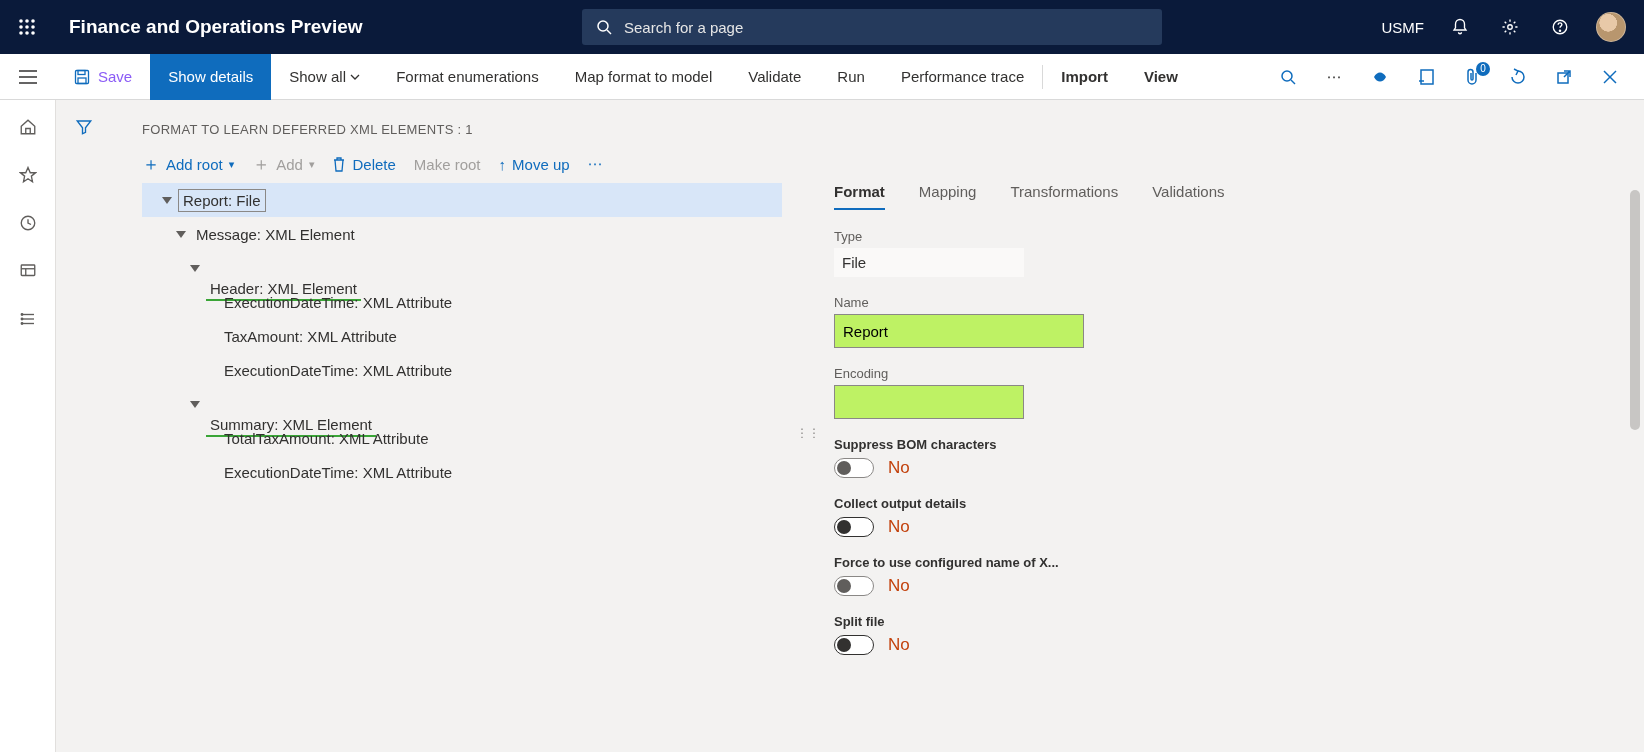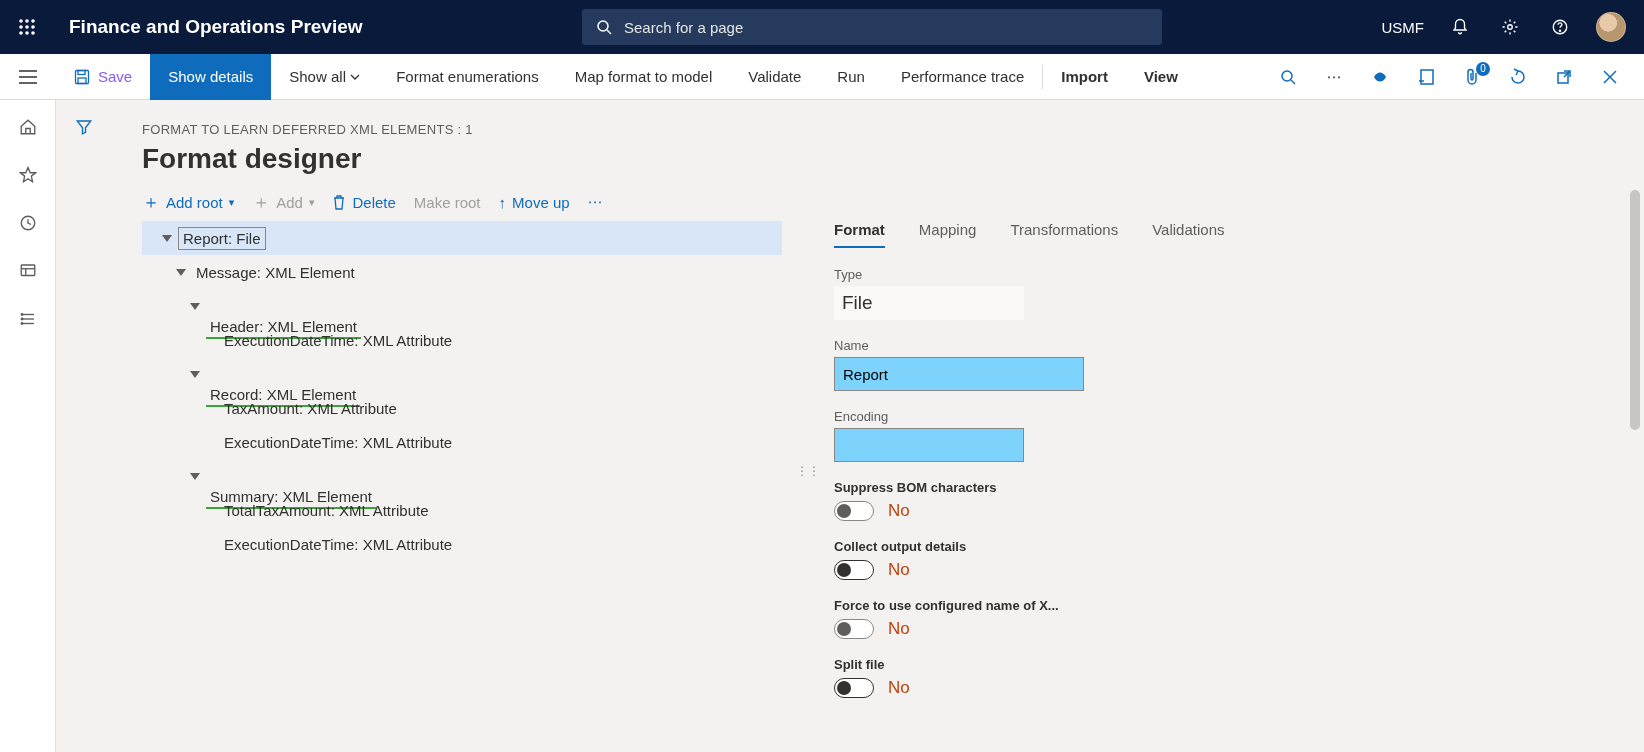--- a/index.html
+++ b/index.html
@@ -57,22 +57,22 @@
 .ind { display: inline-block; }
 
 
 .props { flex: 1; padding-right: 30px; }
 .tabs { display: flex; gap: 34px; font-size: 15px; border-bottom: 1px solid transparent; }
 .tab { padding-bottom: 8px; color: #605e5c; cursor: pointer; }
 .tab.active { color: #323130; font-weight: 600; border-bottom: 2px solid #0f6cbd; }
 .field { margin-top: 18px; }
 .field-label { font-size: 13px; color: #605e5c; }
 .field-label.bold { font-weight: 600; color: #323130; }
-.field-value-static { font-size: 19px; color: #323130; padding: 6px 8px; background: #faf9f8; width: 190px; margin-top: 4px; }
-.field-input { width: 250px; height: 34px; border: 1px solid #8a8886; padding: 0 8px; font-size: 15px; margin-top: 4px; background: #7dd3fc; }
+.field-value-static { font-size: 15px; color: #323130; padding: 6px 8px; background: #faf9f8; width: 190px; margin-top: 4px; }
+.field-input { width: 250px; height: 34px; border: 1px solid #8a8886; padding: 0 8px; font-size: 15px; margin-top: 4px; background: #bef264; }
 .toggle-row { display: flex; align-items: center; gap: 14px; margin-top: 6px; }
 .toggle { width: 40px; height: 20px; border-radius: 10px; background: #fff; border: 1px solid #8a8886; position: relative; cursor: pointer; }
 .toggle .knob { width: 14px; height: 14px; border-radius: 50%; background: #605e5c; position: absolute; top: 2px; left: 2px; }
 .toggle.dark { border-color: #323130; }
 .toggle.dark .knob { background: #323130; }
 .toggle-text { font-size: 17px; color: #c2410c; }
 
 .scrollbar { position: absolute; right: 4px; top: 90px; width: 10px; height: 240px; background: #c8c6c4; border-radius: 5px; }
 </style>
 </head>
@@ -230,21 +230,20 @@
   </div>
 
   <div class="filter-col">
     <span><svg width="18" height="18" viewBox="0 0 24 24" fill="none" stroke="#0f6cbd" stroke-width="1.8">
           <path d="M3 4h18l-7 9v6l-4 2v-8z"></path>
         </svg></span>
   </div>
 
   <div class="main">
     <div class="breadcrumb">FORMAT TO LEARN DEFERRED XML ELEMENTS : 1</div>
-    <div class="page-title">Format designer</div>
 
     <div class="tree-toolbar">
       <div class="tt-btn">
           <span style="font-size:18px;line-height:1">＋</span>
           <span>Add root</span>
           <span class="chev">▾</span>
         </div>
       <div class="tt-btn disabled">
           <span style="font-size:18px;line-height:1">＋</span>
           <span>Add</span>
@@ -286,27 +285,20 @@
               <span class="twist"></span>
             </span>
             <span class="tree-label green-ul">Header: XML Element</span>
           </div>
           <div class="tree-row">
             <span class="ind" style="width: 56px;"></span>
             <span class="tw"></span>
             <span class="tree-label">ExecutionDateTime: XML Attribute</span>
           </div>
           <div class="tree-row">
-            <span class="ind" style="width: 42px;"></span>
-            <span class="tw">
-              <span class="twist"></span>
-            </span>
-            <span class="tree-label green-ul">Record: XML Element</span>
-          </div>
-          <div class="tree-row">
             <span class="ind" style="width: 56px;"></span>
             <span class="tw"></span>
             <span class="tree-label">TaxAmount: XML Attribute</span>
           </div>
           <div class="tree-row">
             <span class="ind" style="width: 56px;"></span>
             <span class="tw"></span>
             <span class="tree-label">ExecutionDateTime: XML Attribute</span>
           </div>
           <div class="tree-row">

